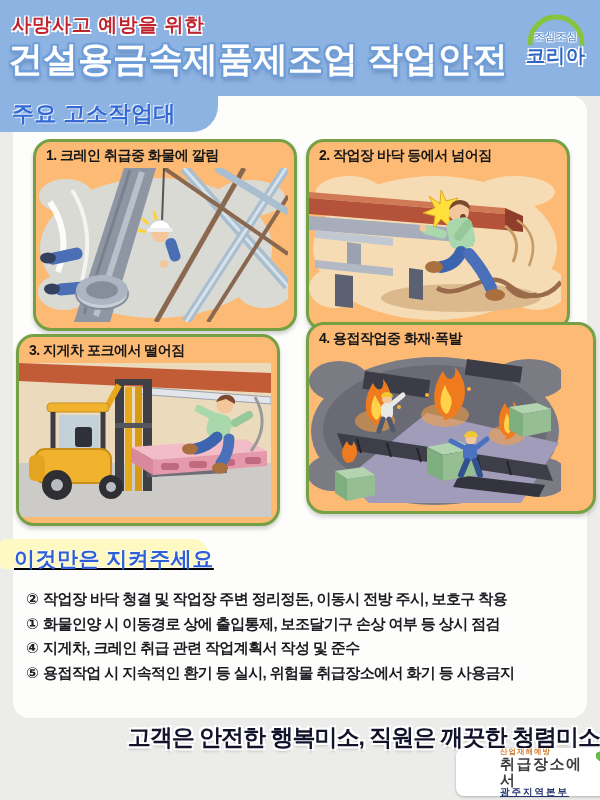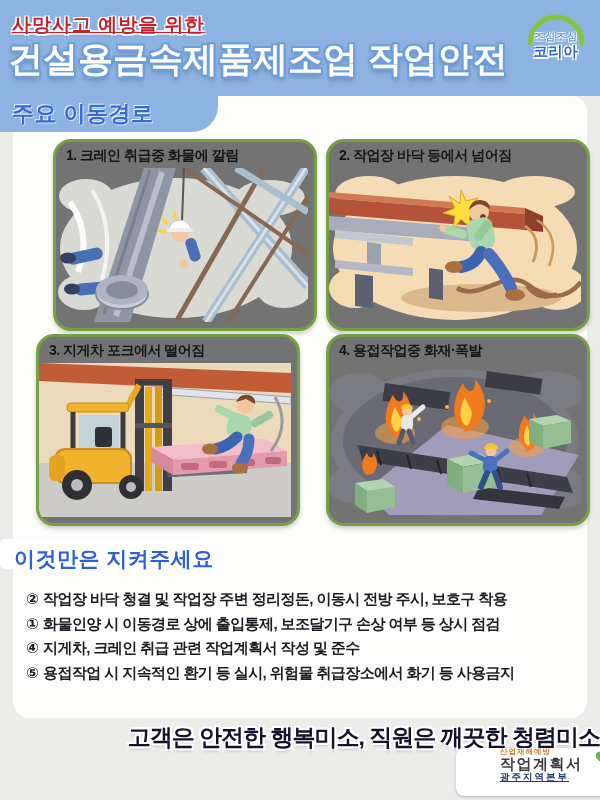--- a/index.html
+++ b/index.html
@@ -7,46 +7,45 @@
     width:600px;height:800px;position:relative;overflow:hidden;
     background:#ecedea;
     font-family:"Liberation Sans","DejaVu Sans",sans-serif;
   }
   
   .header-band{position:absolute;left:0;top:0;width:600px;height:96px;background:#8db3e2;}
   .header-tab{position:absolute;left:0;top:96px;width:218px;height:36px;background:#8db3e2;border-radius:0 0 26px 0;z-index:2;}
   .subtitle{
     position:absolute;left:12px;top:12px;font-size:19px;font-weight:bold;color:#c0232e;letter-spacing:1px;z-index:3;
     text-shadow:-1.5px -1.5px 0 #fff,1.5px -1.5px 0 #fff,-1.5px 1.5px 0 #fff,1.5px 1.5px 0 #fff,0 2px 2px rgba(60,80,120,.35);
-    text-decoration:underline;
   }
   .main-title{
     position:absolute;left:8px;top:36px;font-size:35px;font-weight:bold;color:#ffffff;letter-spacing:0;z-index:3;white-space:nowrap;
     text-shadow:-2px -2px 0 #6f9ed8,2px -2px 0 #6f9ed8,-2px 2px 0 #6f9ed8,2px 2px 0 #6f9ed8,-2px 0 0 #6f9ed8,2px 0 0 #6f9ed8,0 -2px 0 #6f9ed8,0 2px 0 #6f9ed8,0 4px 4px rgba(70,95,140,.55);
   }
   .logo-cho{position:absolute;left:521px;top:12px;width:70px;height:64px;text-align:center;z-index:3;}
   .logo-cho svg{display:block;margin:0 auto;}
   .logo-small{margin-top:-16px;font-size:10px;font-weight:normal;color:#3a74c8;letter-spacing:1px;
     text-shadow:-1px -1px 0 #fff,1px -1px 0 #fff,-1px 1px 0 #fff,1px 1px 0 #fff;}
-  .logo-big{margin-top:-1px;font-size:14px;font-weight:bold;color:#2f66c4;letter-spacing:1px;
+  .logo-big{margin-top:-1px;font-size:19px;font-weight:bold;color:#2f66c4;letter-spacing:1px;
     text-shadow:-1.5px -1.5px 0 #fff,1.5px -1.5px 0 #fff,-1.5px 1.5px 0 #fff,1.5px 1.5px 0 #fff,0 2px 2px rgba(60,80,120,.3);}
   .tab-label{
     position:absolute;left:12px;top:99px;font-size:22px;font-weight:bold;color:#3569d6;letter-spacing:.5px;z-index:3;
     text-shadow:-1px -1px 0 rgba(255,255,255,.85),1px 1px 0 rgba(255,255,255,.6);
   }
   
   .white-panel{position:absolute;left:13px;top:96px;width:574px;height:622px;background:#fdfdfc;border-radius:26px 16px 16px 16px;z-index:1;}
   
-  .panel{position:absolute;width:258px;height:186px;background:#737373;border:3px solid #75a144;border-radius:18px;overflow:hidden;z-index:2;box-shadow:0 3px 4px rgba(0,0,0,.18);margin-left:20px;}
+  .panel{position:absolute;width:258px;height:186px;background:#fdba74;border:3px solid #75a144;border-radius:18px;overflow:hidden;z-index:2;box-shadow:0 3px 4px rgba(0,0,0,.18);}
   #panel1{left:33px;top:139px;} #panel2{left:306px;top:139px;}
-  #panel3{left:16px;top:334px;} #panel4{left:306px;top:334px;}
+  #panel3{left:16px;top:334px;} #panel4{left:306px;top:322px;padding-left:26px;}
   .panel-title{position:absolute;left:10px;top:5px;font-size:14px;font-weight:bold;color:#161616;letter-spacing:-.5px;z-index:2;white-space:nowrap;}
   .illus{position:absolute;left:0;top:26px;width:252px;height:154px;}
   
-  .keep-badge{position:absolute;left:0;top:539px;width:208px;height:30px;background:#ffffff;border-radius:6px 18px 18px 6px;z-index:4;}
+  .keep-badge{position:absolute;left:0;top:539px;width:208px;height:30px;background:#fef9c3;border-radius:6px 18px 18px 6px;z-index:4;text-decoration:underline;}
   .keep-label{line-height:40px;padding-left:14px;font-size:21px;font-weight:bold;color:#2e5fd6;letter-spacing:.5px;white-space:nowrap;
     text-shadow:-1px -1px 0 rgba(255,255,255,.8),1px 1px 0 rgba(255,255,255,.5);}
   .rules{position:absolute;left:26px;top:587px;width:560px;z-index:3;}
   .rule{font-size:15px;font-weight:bold;color:#1b1b22;line-height:24.5px;letter-spacing:-.6px;white-space:nowrap;}
   .rule .num{margin-right:5px;}
   
   .slogan{
     position:absolute;left:0;top:722px;width:600px;text-align:right;font-size:23px;font-weight:bold;color:#12122a;letter-spacing:-1px;z-index:2;white-space:nowrap;
     text-shadow:-2px -2px 0 #fff,2px -2px 0 #fff,-2px 2px 0 #fff,2px 2px 0 #fff,0 3px 3px rgba(0,0,0,.2);
   }
@@ -66,21 +65,21 @@
 <div class="main-title">건설용금속제품제조업 작업안전</div>
 
 <div class="logo-cho">
   <svg width="66" height="34" viewBox="0 0 66 34">
     <path d="M7 31 A26 26 0 0 1 59 31" fill="none" stroke="#86c440" stroke-width="5" stroke-linecap="round"></path>
   </svg>
   <div class="logo-small">조심조심</div>
   <div class="logo-big">코리아</div>
 </div>
 
-<div class="tab-label">주요 이동경로</div>
+<div class="tab-label">주요 고소작업대</div>
 
 <div class="white-panel"></div>
 
 <div class="panel" id="panel1">
   <div class="panel-title">1. 크레인 취급중 화물에 깔림</div>
   <svg class="illus" viewBox="0 0 252 154">
     <g>
       <ellipse cx="120" cy="80" rx="116" ry="70" fill="#dadad4"></ellipse>
       <ellipse cx="30" cy="28" rx="27" ry="17" fill="#dadad4"></ellipse>
       <ellipse cx="214" cy="30" rx="35" ry="18" fill="#dadad4"></ellipse>
@@ -305,21 +304,21 @@
   <div class="rule"><span class="num">①</span><span>화물인양 시 이동경로 상에 출입통제, 보조달기구 손상 여부 등 상시 점검</span></div>
   <div class="rule"><span class="num">④</span><span>지게차, 크레인 취급 관련 작업계획서 작성 및 준수</span></div>
   <div class="rule"><span class="num">⑤</span><span>용접작업 시 지속적인 환기 등 실시, 위험물 취급장소에서 화기 등 사용금지</span></div>
 </div>
 
 <div class="slogan">고객은 안전한 행복미소, 직원은 깨끗한 청렴미소</div>
 
 <div class="kosha">
   <div class="kosha-text">
     <div class="kosha-small">산업재해예방</div>
-    <div class="kosha-name">작업계획서</div>
+    <div class="kosha-name">취급장소에서</div>
     <div class="kosha-branch">광주지역본부</div>
   </div>
   <svg class="kosha-mark" viewBox="0 0 38 38">
     <ellipse cx="22" cy="8" rx="5" ry="9" fill="#36a9e0" transform="rotate(22 22 8)"></ellipse>
     <ellipse cx="30" cy="22" rx="9" ry="5" fill="#62bd46" transform="rotate(22 30 22)"></ellipse>
     <ellipse cx="16" cy="30" rx="5" ry="9" fill="#14b0a4" transform="rotate(22 16 30)"></ellipse>
     <ellipse cx="8" cy="16" rx="9" ry="5" fill="#62bd46" transform="rotate(22 8 16)"></ellipse>
   </svg>
 </div>
 

